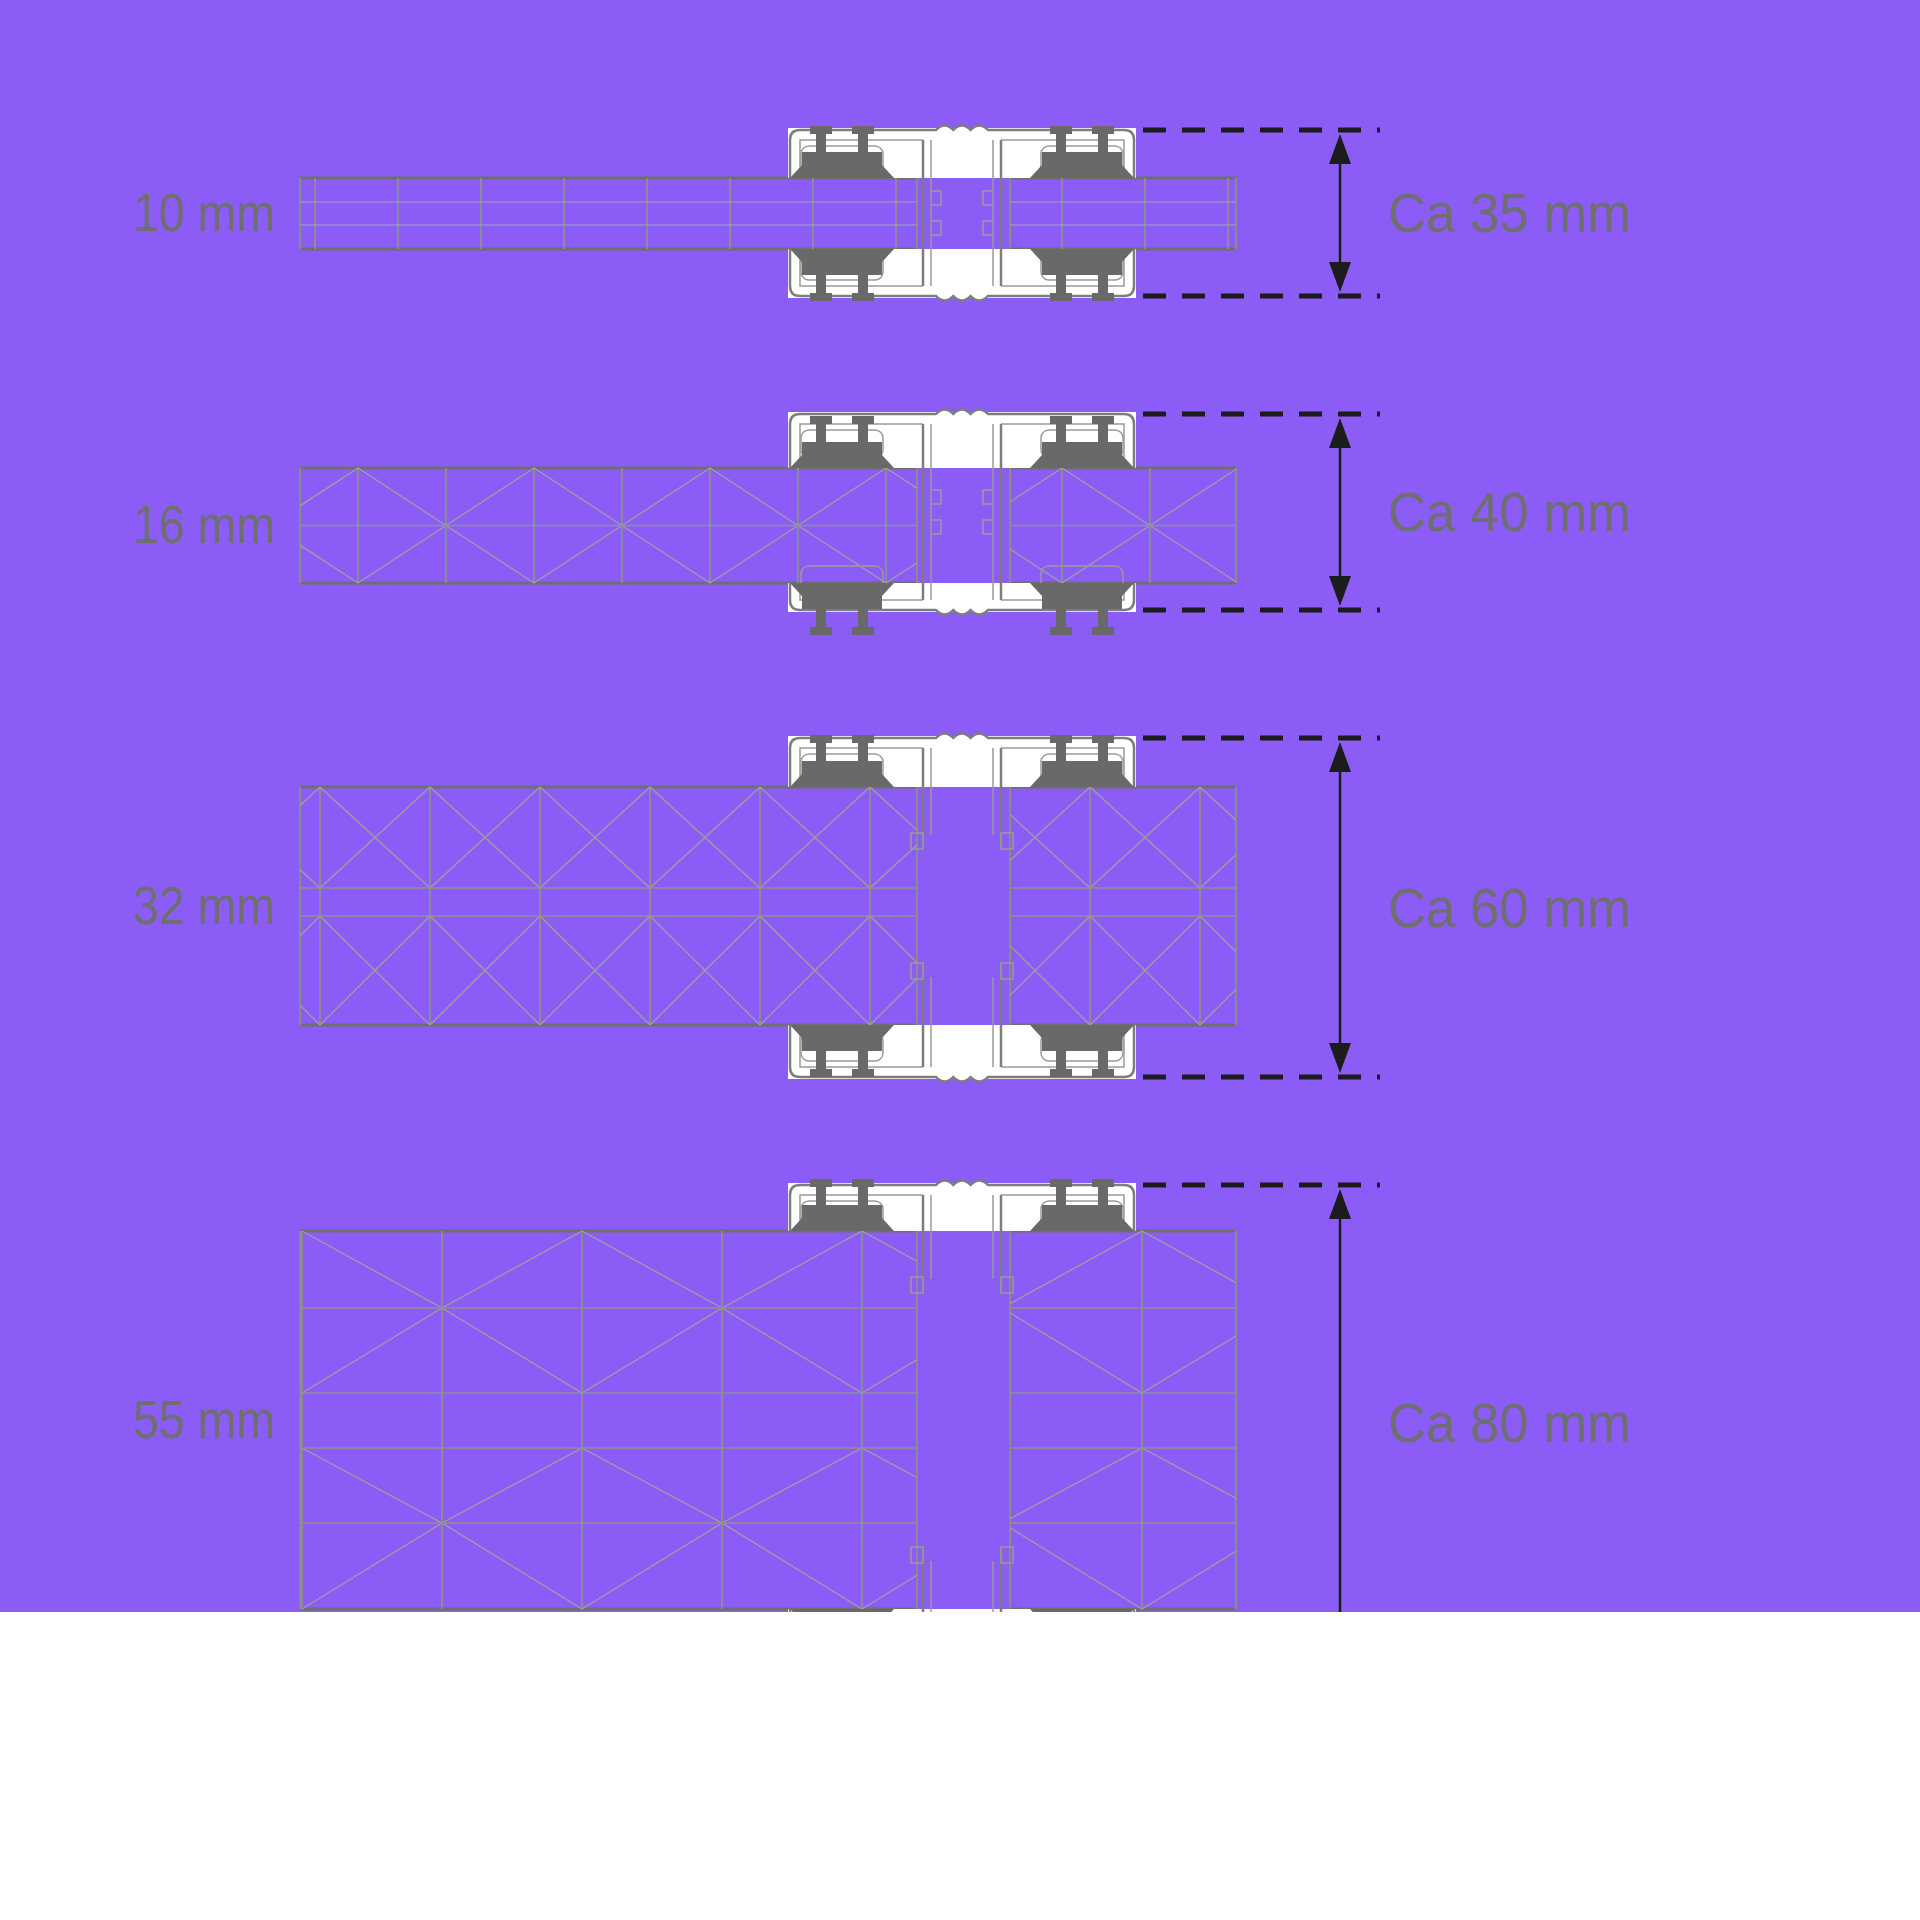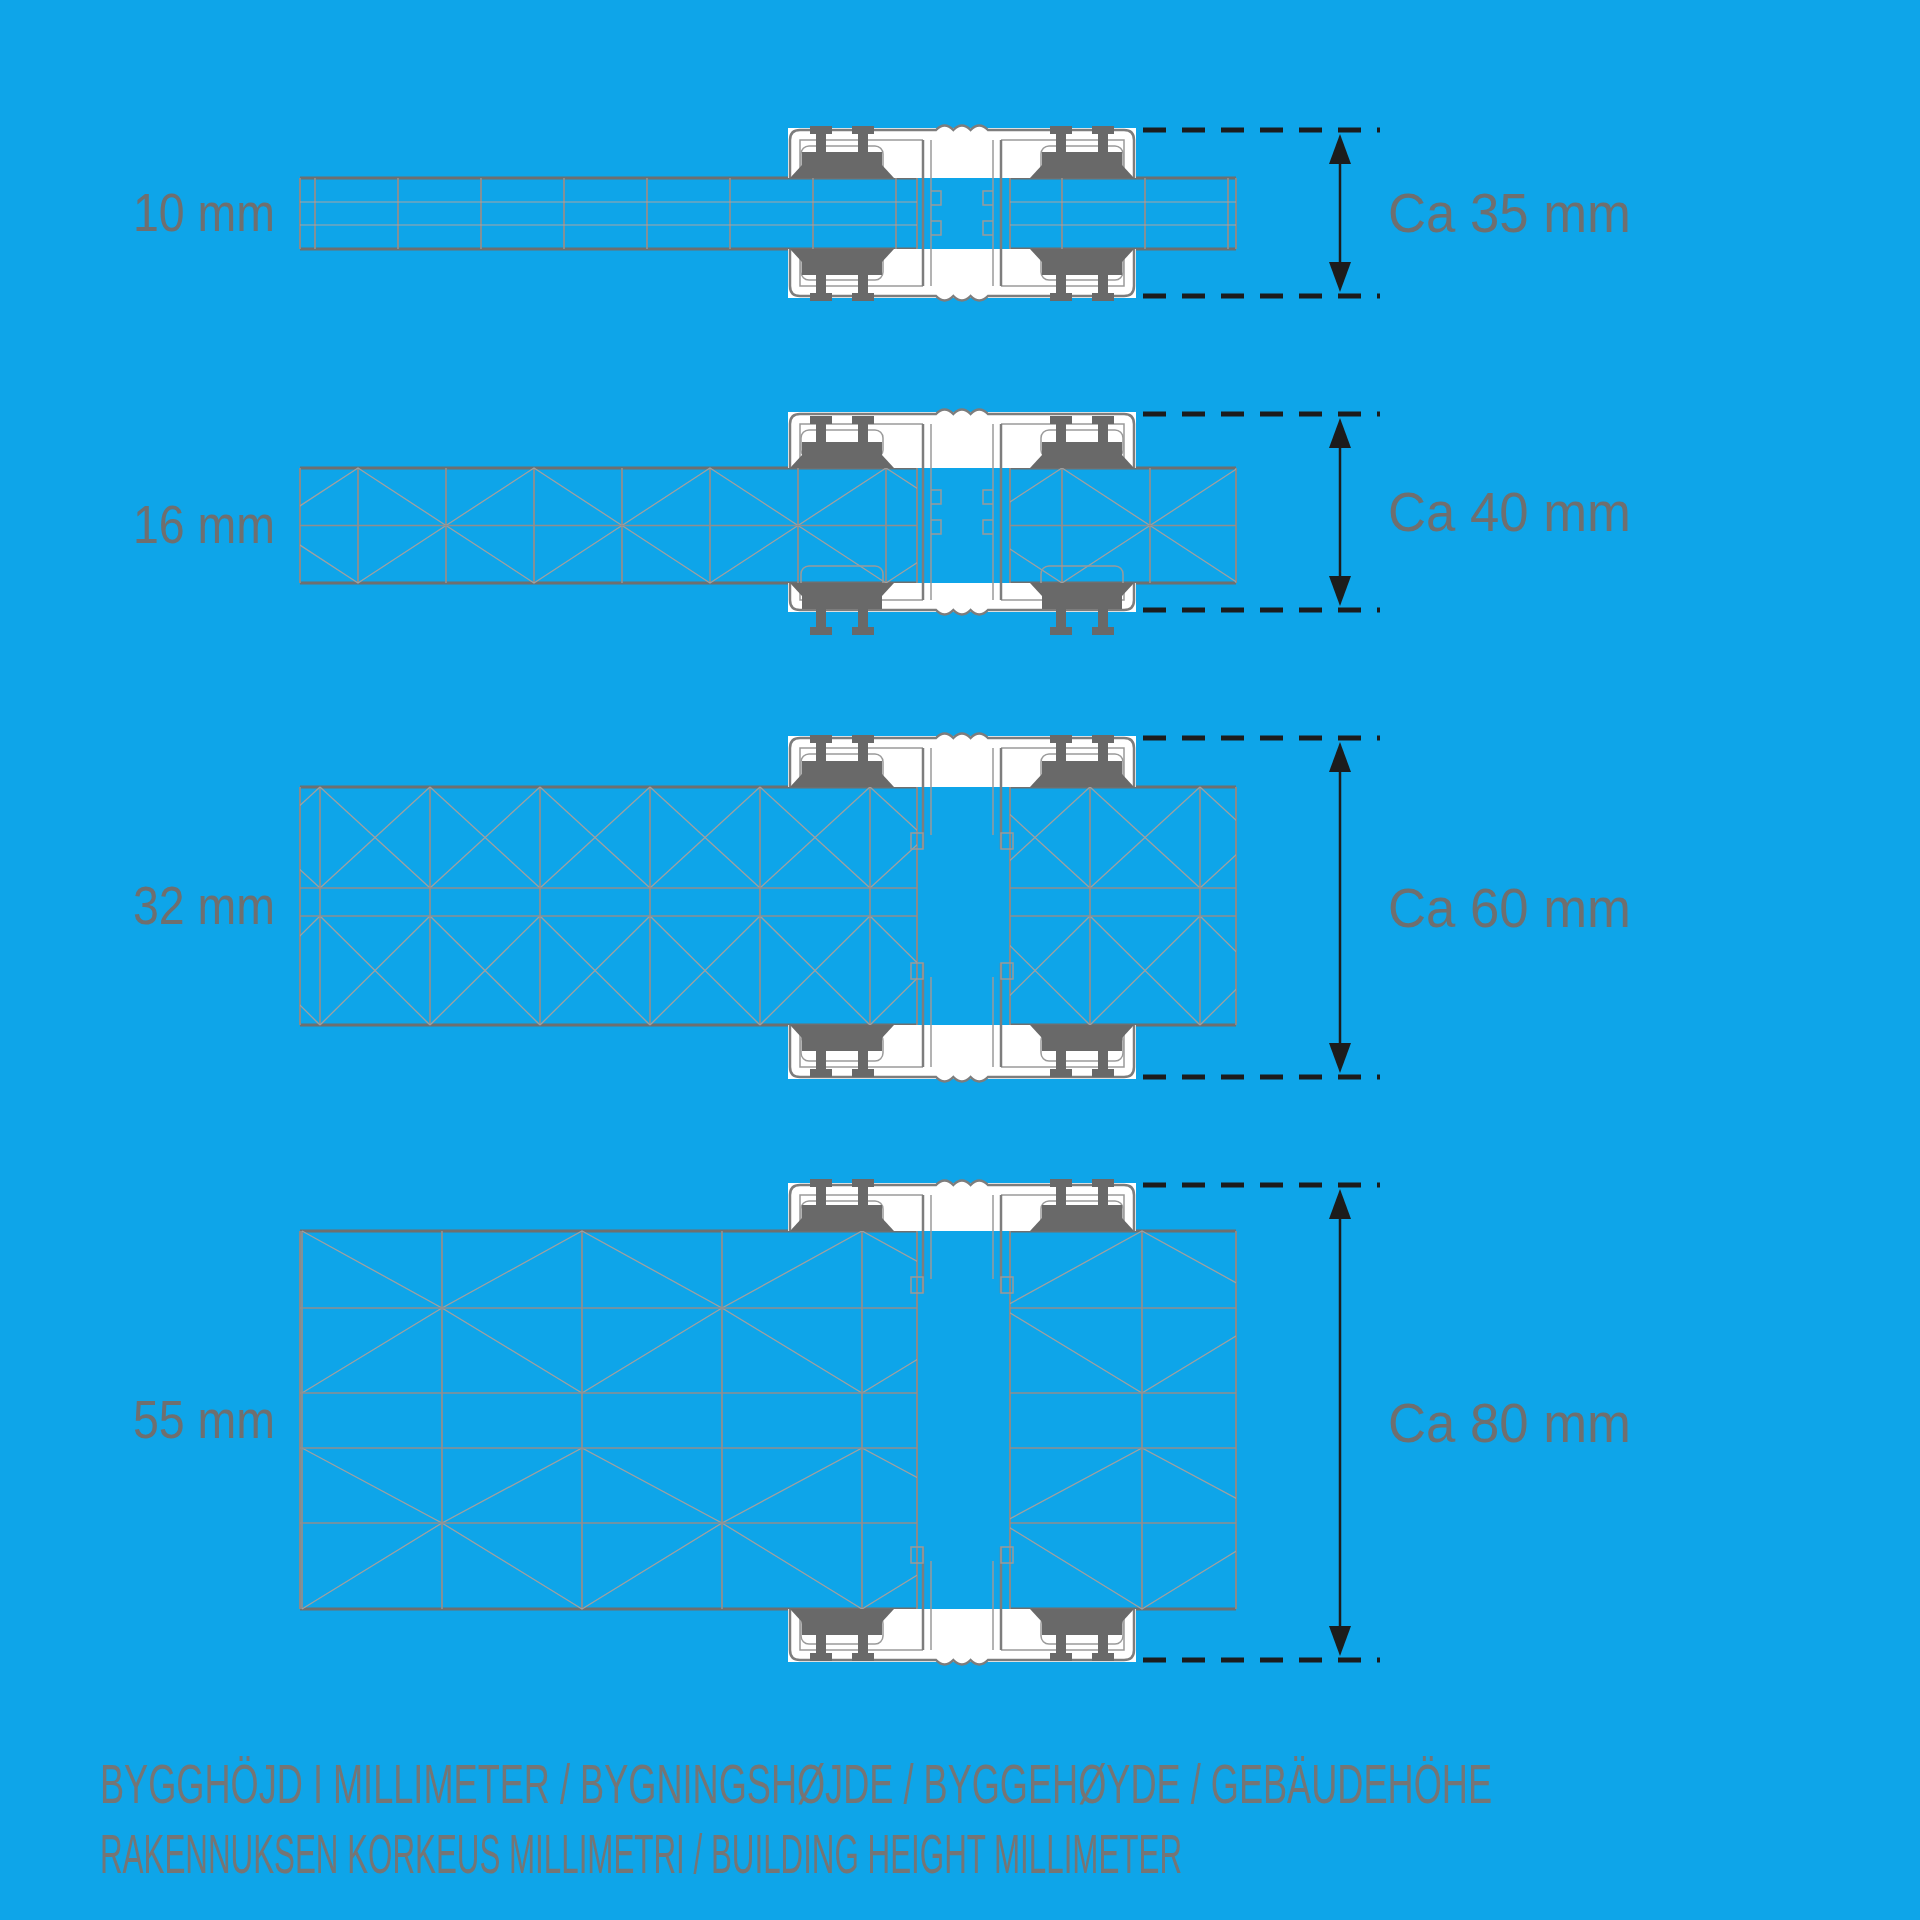--- a/index.html
+++ b/index.html
@@ -1,16 +1,16 @@
 <!DOCTYPE html>
 <html><head>
 <meta charset="utf-8">
 <style>
   html,body{margin:0;padding:0;background:#ffffff;}
-  .stage{width:1920px;height:1920px;position:relative;background:#0ea5e9;overflow:hidden;}
+  .stage{width:1920px;height:1612px;position:relative;background:#8b5cf6;overflow:hidden;}
   svg{display:block;}
   text{font-family:"Liberation Sans", sans-serif;font-weight:300;fill:#6f6f6f;}
   .dim-label{font-size:56px;}
   .thick-label{font-size:54px;}
   .footer-label{font-size:56px;fill:#757575;}
   .pline{stroke:#6f6f6f;stroke-width:3;fill:none;}
   .pedge{stroke:#8a8a8a;stroke-width:2;fill:none;}
   .rib{stroke:#8f8f8f;stroke-width:1.8;fill:none;}
   .diag{stroke:#a0a0a0;stroke-width:1.3;fill:none;}
   .midline{stroke:#8f8f8f;stroke-width:1.5;fill:none;}

